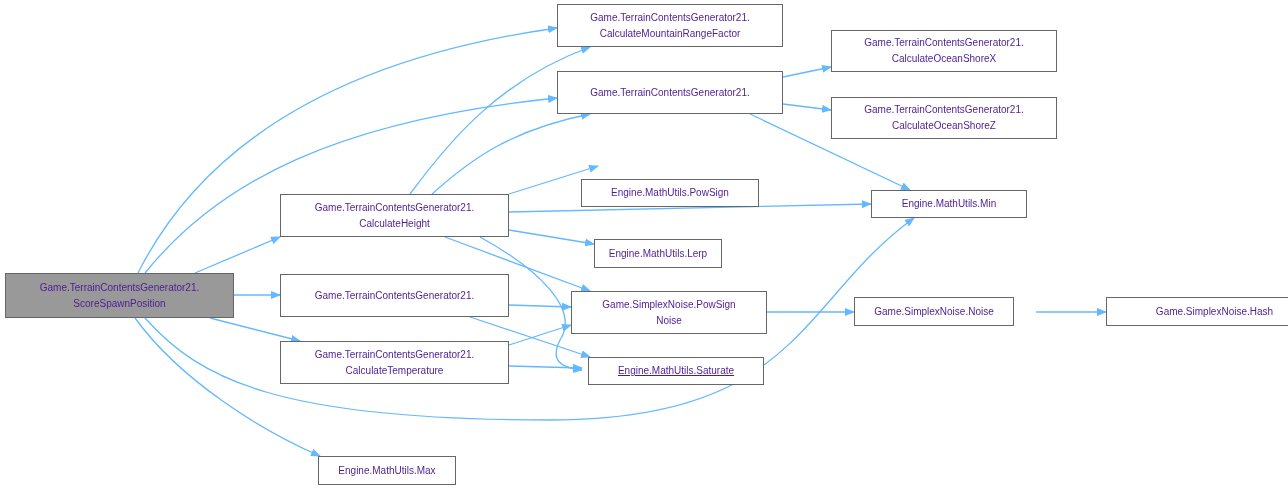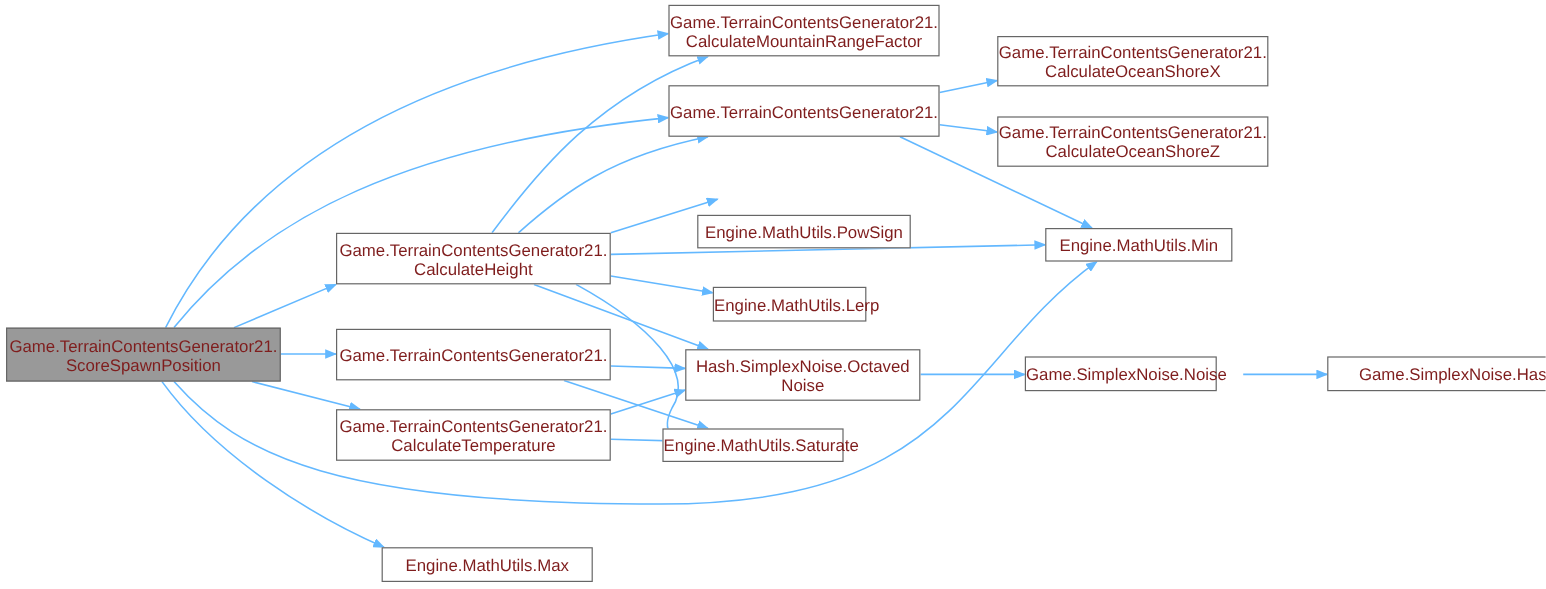--- a/index.html
+++ b/index.html
@@ -1,20 +1,20 @@
 <!DOCTYPE html>
 <html><head>
 <meta charset="utf-8">
 <style>
   html, body { margin:0; padding:0; background:#ffffff; }
   body { width:1288px; height:491px; position:relative; overflow:hidden;
          font-family:"Liberation Sans", sans-serif; }
   svg.edges { position:absolute; left:0; top:0; }
   .node { position:absolute; box-sizing:border-box; border:1px solid #666666; background:#ffffff;
-          font-size:14px; color:#7f1d1d; text-align:center; line-height:16px;
+          font-size:10px; color:#4c1d95; text-align:center; line-height:16px;
           display:flex; flex-direction:column; justify-content:center; cursor:pointer; }
   .node.root { background:#999999; border-color:#666666; }
   .node span { display:block; white-space:nowrap; }
 </style>
 </head>
 <body>
 
 <svg class="edges" width="1288" height="491">
   <defs>
     <marker id="arr" markerWidth="10" markerHeight="8" refX="9" refY="4" orient="auto" markerUnits="userSpaceOnUse">
@@ -57,42 +57,42 @@
   <span>Game.TerrainContentsGenerator21.</span>
   <span>CalculateHeight</span>
 </div>
 <div class="node" style="left:280px;top:274px;width:229px;height:43px;">
   <span>Game.TerrainContentsGenerator21.</span>
 </div>
 <div class="node" style="left:280px;top:341px;width:229px;height:43px;">
   <span>Game.TerrainContentsGenerator21.</span>
   <span>CalculateTemperature</span>
 </div>
-<div class="node" style="left:318px;top:456px;width:176px;height:29px;">
+<div class="node" style="left:318px;top:456px;width:138px;height:29px;">
   <span>Engine.MathUtils.Max</span>
 </div>
 
 <div class="node" style="left:557px;top:4px;width:226px;height:43px;">
   <span>Game.TerrainContentsGenerator21.</span>
   <span>CalculateMountainRangeFactor</span>
 </div>
 <div class="node" style="left:557px;top:71px;width:226px;height:43px;">
   <span>Game.TerrainContentsGenerator21.</span>
 </div>
 <div class="node" style="left:581px;top:139px;width:178px;height:28px;margin-top:40px;">
   <span>Engine.MathUtils.PowSign</span>
 </div>
 <div class="node" style="left:594px;top:239px;width:128px;height:29px;">
   <span>Engine.MathUtils.Lerp</span>
 </div>
 <div class="node" style="left:571px;top:291px;width:196px;height:43px;">
-  <span>Hash.SimplexNoise.Octaved</span>
+  <span>Game.SimplexNoise.PowSign</span>
   <span>Noise</span>
 </div>
-<div class="node" style="left:552px;top:357px;width:151px;height:28px;">
+<div class="node" style="left:588px;top:357px;width:176px;height:28px;text-decoration:underline;">
   <span>Engine.MathUtils.Saturate</span>
 </div>
 
 <div class="node" style="left:831px;top:30px;width:226px;height:42px;">
   <span>Game.TerrainContentsGenerator21.</span>
   <span>CalculateOceanShoreX</span>
 </div>
 <div class="node" style="left:831px;top:97px;width:226px;height:42px;">
   <span>Game.TerrainContentsGenerator21.</span>
   <span>CalculateOceanShoreZ</span>

